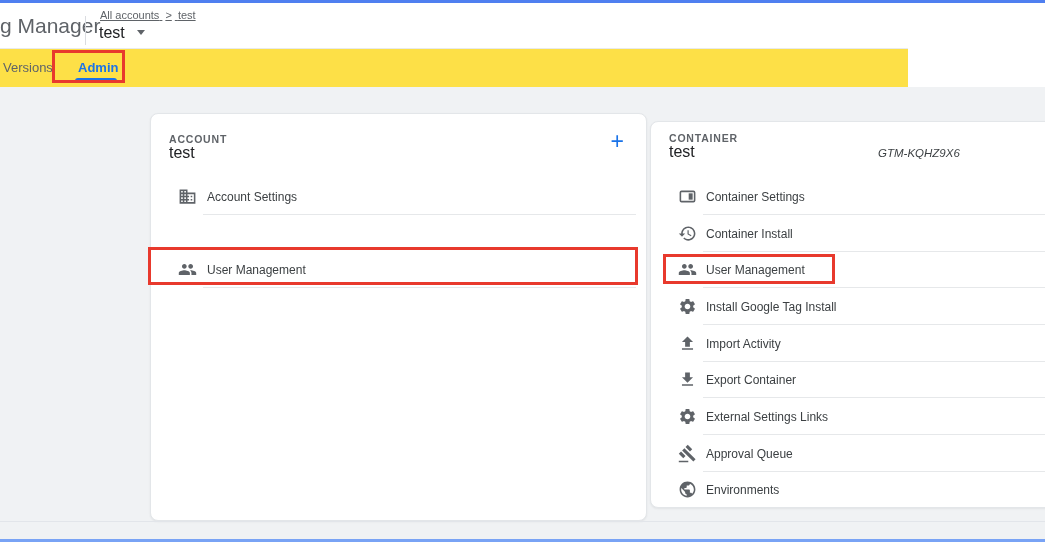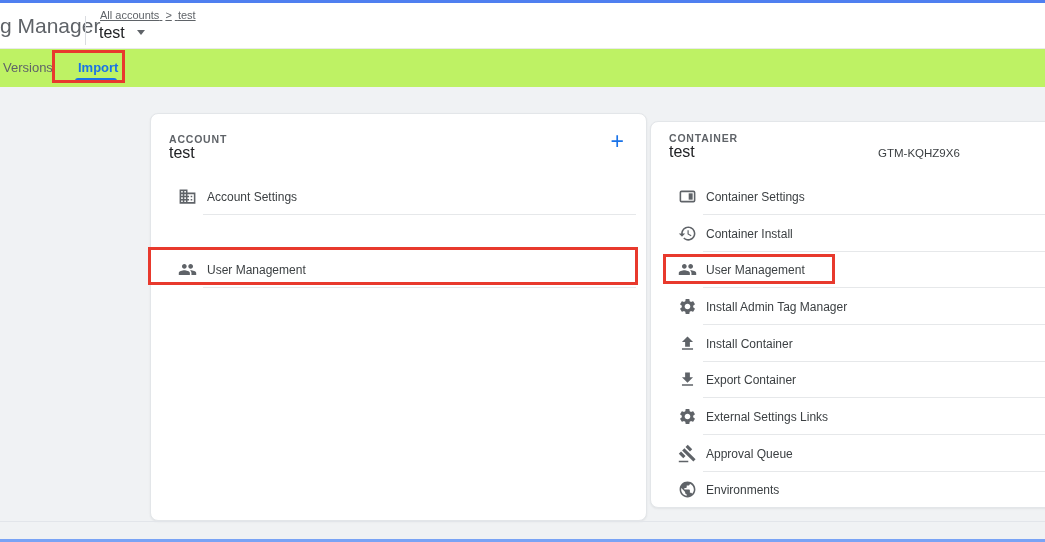--- a/index.html
+++ b/index.html
@@ -10,35 +10,35 @@
   
   .header{position:absolute;left:0;top:3px;width:967px;height:45px;background:#fff;}
   .logo{position:absolute;left:0;top:11px;font-size:21px;color:#5f6368;white-space:nowrap;}
   .hdr-vdiv{position:absolute;left:85px;top:13px;width:1px;height:29px;background:#dadce0;}
   .crumb{position:absolute;left:100px;top:6px;font-size:11px;color:#5f6368;white-space:nowrap;text-decoration:underline;}
   .crumb .sep{margin:0 3px;}
   .selector{position:absolute;left:99px;top:21px;font-size:16px;color:#202124;white-space:nowrap;cursor:pointer;}
   .caret{display:inline-block;margin-left:8px;vertical-align:3px;width:0;height:0;
     border-left:4px solid transparent;border-right:4px solid transparent;border-top:5px solid #5f6368;}
   
-  .tabs{position:absolute;left:0;top:48px;width:1045px;height:39px;background:#bef264;border-top:1px solid #e8eaea;box-sizing:border-box;}
+  .tabs{position:absolute;left:0;top:48px;width:908px;height:39px;background:#fde047;border-top:1px solid #e8eaea;box-sizing:border-box;}
   .tab{position:absolute;top:11px;font-size:13px;color:#5f6368;cursor:pointer;}
   .tab-versions{left:3px;}
   .tab-admin{left:78px;color:#1a73e8;font-weight:bold;}
   .tab-underline{position:absolute;left:75px;top:29px;width:42px;height:3px;background:#1a73e8;border-radius:3px 3px 0 0;}
   
   .content{position:absolute;left:0;top:87px;width:1045px;height:455px;background:#f0f2f4;}
   .card{position:absolute;background:#fff;border:1px solid #e3e6e9;border-radius:8px;
     box-shadow:0 1px 2px rgba(60,64,67,.08);box-sizing:border-box;}
   .card-account{left:150px;top:26px;width:497px;height:408px;}
   .card-container{left:650px;top:34px;width:410px;height:387px;}
   .sec-label{position:absolute;left:18px;font-size:10.5px;letter-spacing:.8px;color:#5f6368;font-weight:bold;}
   .sec-name{position:absolute;left:18px;font-size:16px;color:#202124;}
   .add-btn{position:absolute;right:22px;top:16px;font-size:23px;font-weight:300;color:#1a73e8;line-height:22px;cursor:pointer;}
-  .gtm-id{position:absolute;left:227px;top:25px;font-size:11.5px;color:#3c4043;}
+  .gtm-id{position:absolute;left:227px;top:25px;font-size:11.5px;color:#3c4043;font-style:italic;}
   .row{position:absolute;left:0;width:100%;height:37px;cursor:pointer;}
   .row .divider{position:absolute;left:52px;right:10px;bottom:0;height:1px;background:#e6e8ea;}
   .card-container .row .divider{right:0;}
   .ric{position:absolute;left:27px;top:9px;width:19px;height:19px;}
   .ric svg{display:block;width:19px;height:19px;}
   .rlabel{position:absolute;left:56px;top:12px;font-size:12px;color:#3c4043;}
   .card-container .rlabel{left:55px;}
   
   .anno{position:absolute;border:3px solid #e8392d;box-sizing:border-box;background:transparent;pointer-events:none;}
   .anno-tab{left:52px;top:1px;width:73px;height:33px;}
@@ -64,21 +64,21 @@
       <span>test</span>
     </div>
     <div class="selector">
       <span>test</span>
       <span class="caret"></span>
     </div>
   </header>
 
   <nav class="tabs">
     <div class="tab tab-versions">Versions</div>
-    <div class="tab tab-admin">Import</div>
+    <div class="tab tab-admin">Admin</div>
     <div class="tab-underline"></div>
     <div class="anno anno-tab"></div>
   </nav>
 
   <main class="content">
 
     <section class="card card-account">
       <div class="sec-label" style="top:19px">ACCOUNT</div>
       <div class="sec-name" style="top:30px">test</div>
       <div class="add-btn"><span>+</span></div>
@@ -142,31 +142,31 @@
         <span class="rlabel">User Management</span>
         <span class="divider"></span>
       </div>
 
       <div class="row" style="top:166px">
         <span class="ric">
           <svg viewBox="0 0 24 24" fill="#5f6368">
               <path d="M19.14 12.94c.04-.3.06-.61.06-.94 0-.32-.02-.64-.07-.94l2.03-1.58c.18-.14.23-.41.12-.61l-1.92-3.32c-.12-.22-.37-.29-.59-.22l-2.39.96c-.5-.38-1.03-.7-1.62-.94l-.36-2.54c-.04-.24-.24-.41-.48-.41h-3.84c-.24 0-.43.17-.47.41l-.36 2.54c-.59.24-1.13.57-1.62.94l-2.39-.96c-.22-.08-.47 0-.59.22L2.74 8.87c-.12.21-.08.47.12.61l2.03 1.58c-.05.3-.09.63-.09.94s.02.64.07.94l-2.03 1.58c-.18.14-.23.41-.12.61l1.92 3.32c.12.22.37.29.59.22l2.39-.96c.5.38 1.03.7 1.62.94l.36 2.54c.05.24.24.41.48.41h3.84c.24 0 .44-.17.47-.41l.36-2.54c.59-.24 1.13-.56 1.62-.94l2.39.96c.22.08.47 0 .59-.22l1.92-3.32c.12-.22.07-.47-.12-.61l-2.01-1.58zM12 15.6c-1.98 0-3.6-1.62-3.6-3.6s1.62-3.6 3.6-3.6 3.6 1.62 3.6 3.6-1.62 3.6-3.6 3.6z"></path>
             </svg>
         </span>
-        <span class="rlabel">Install Admin Tag Manager</span>
+        <span class="rlabel">Install Google Tag Install</span>
         <span class="divider"></span>
       </div>
 
       <div class="row" style="top:203px">
         <span class="ric">
           <svg viewBox="0 0 24 24" fill="#5f6368">
               <path d="M9 16h6v-6h4l-7-7-7 7h4v6zm-4 2h14v2H5v-2z"></path>
             </svg>
         </span>
-        <span class="rlabel">Install Container</span>
+        <span class="rlabel">Import Activity</span>
         <span class="divider"></span>
       </div>
 
       <div class="row" style="top:239px">
         <span class="ric">
           <svg viewBox="0 0 24 24" fill="#5f6368">
               <path d="M19 9h-4V3H9v6H5l7 7 7-7zM5 18v2h14v-2H5z"></path>
             </svg>
         </span>
         <span class="rlabel">Export Container</span>

